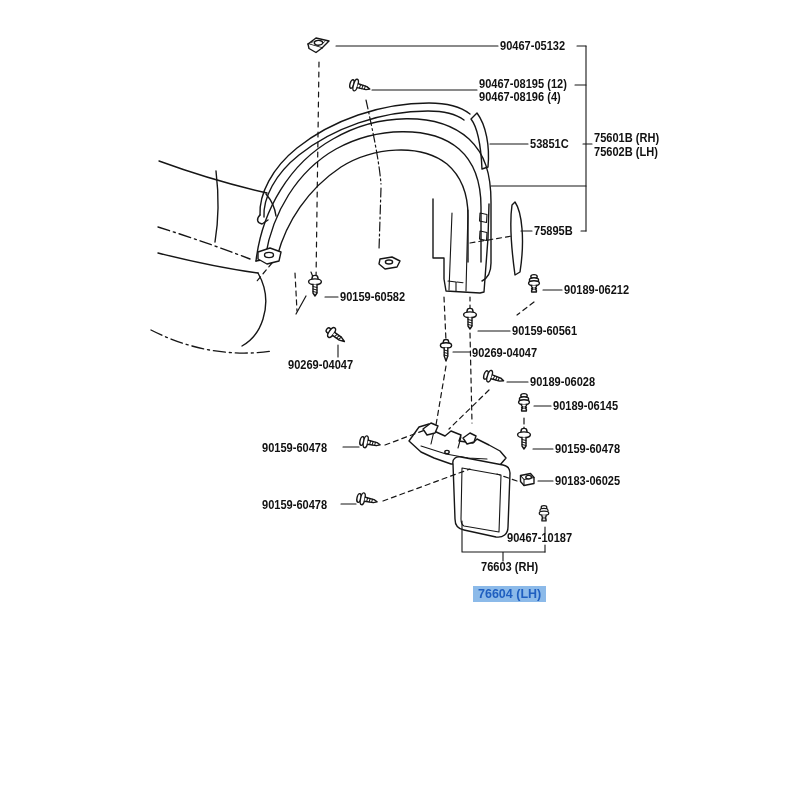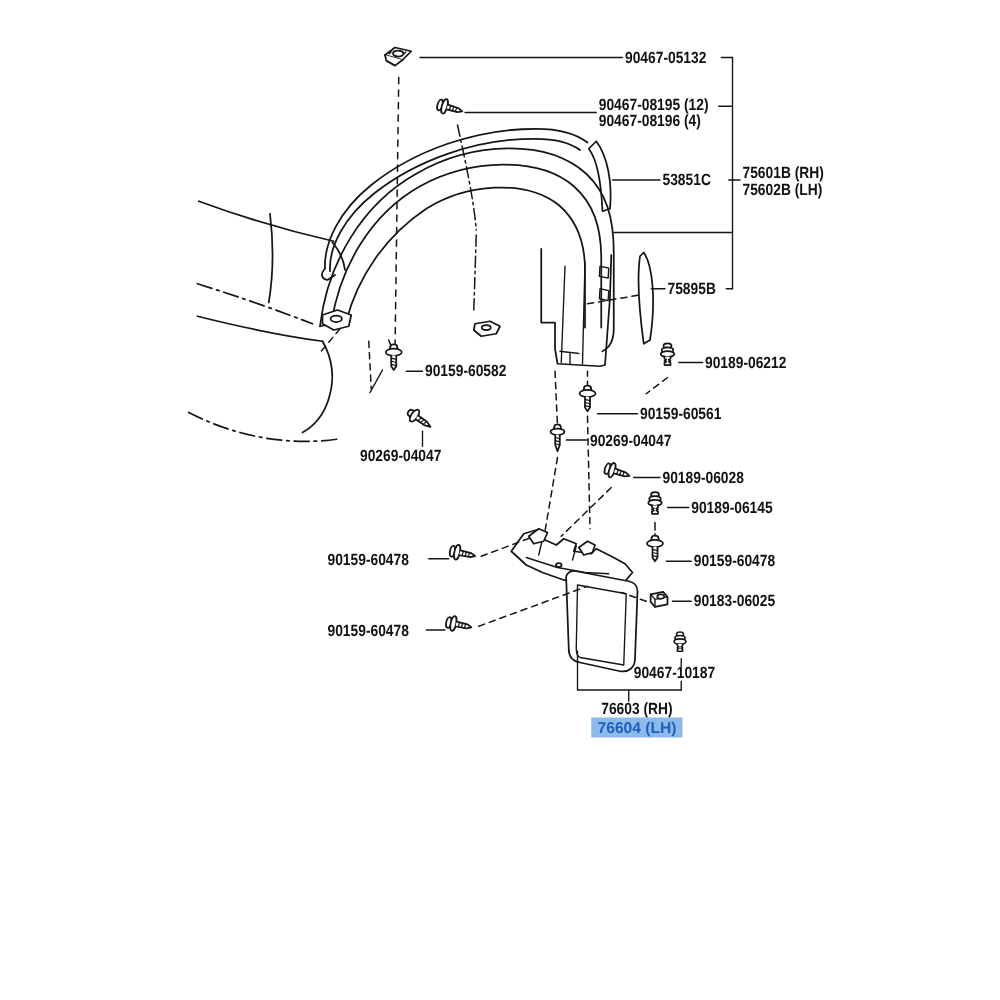--- a/index.html
+++ b/index.html
@@ -184,16 +184,16 @@
   <div class="lbl" style="left:472px;top:346px;">90269-04047</div>
   <div class="lbl" style="left:288px;top:358px;">90269-04047</div>
   <div class="lbl" style="left:530px;top:375px;">90189-06028</div>
   <div class="lbl" style="left:553px;top:399px;">90189-06145</div>
   <div class="lbl" style="left:555px;top:442px;">90159-60478</div>
   <div class="lbl" style="left:555px;top:474px;">90183-06025</div>
   <div class="lbl" style="left:262px;top:441px;">90159-60478</div>
   <div class="lbl" style="left:262px;top:498px;">90159-60478</div>
   <div class="lbl" style="left:507px;top:531px;">90467-10187</div>
   <div class="lbl" style="left:481px;top:560px;">76603 (RH)</div>
-  <div class="hl" style="left:473px;top:574px;">76604 (LH)</div>
+  <div class="hl" style="left:473px;top:586px;">76604 (LH)</div>
 
   <div class="footer" style="left:604px;top:771px;">909258-I</div>
 </div>
 
 </body></html>

